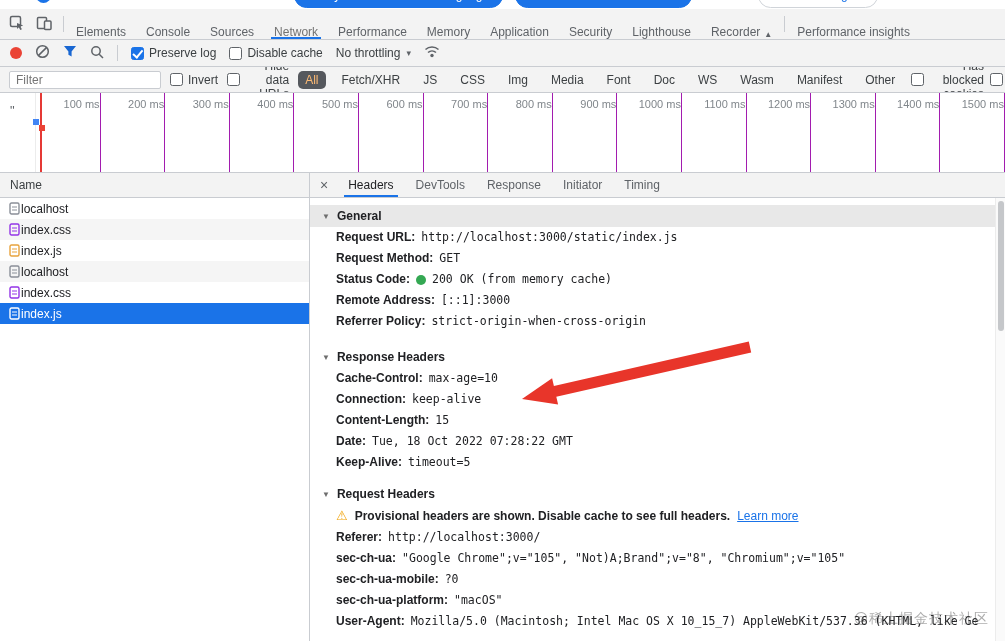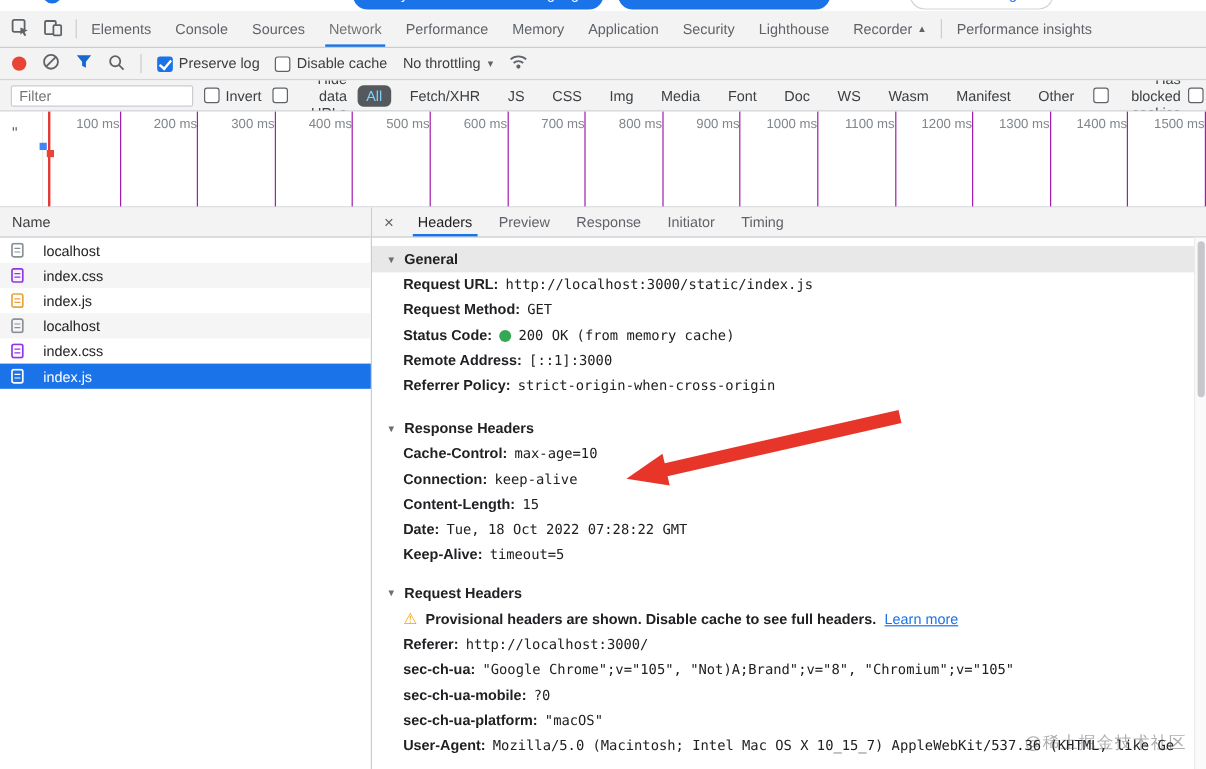--- a/index.html
+++ b/index.html
@@ -16,21 +16,21 @@
   .banner-msg { font-size:12.5px; color:#202124; }
   .banner-btn { height:25px; border-radius:13px; border:1px solid #1a73e8; background:#1a73e8; color:#fff;
     font-size:12px; padding:0 13px; font-family:inherit; }
   .banner-btn.b1 { margin-left:26px; }
   .banner-btn.b2 { margin-left:12px; }
   .banner-btn.secondary { background:#fff; color:#1a73e8; border:1px solid #d0d4d9; margin-left:66px; }
   
   .tabbar { height:31px; background:#f3f3f3; border-bottom:1px solid #c9ccd1; display:flex; align-items:stretch; }
   .tb-icons { display:flex; align-items:center; gap:11px; padding:0 9px; }
   .vdiv { width:1px; background:#c9ccd1; margin:7px 2px; }
-  .tab { display:flex; align-items:center; padding:0 10px; color:#5f6368; white-space:nowrap; position:relative; cursor:default; }
+  .tab { display:flex; align-items:flex-end; padding:0 10px; color:#5f6368; white-space:nowrap; position:relative; cursor:default; }
   .tab.active { color:#737373; }
   .tab.active::after { content:""; position:absolute; left:7px; right:7px; bottom:0; height:2.5px; background:#1a73e8; }
   .tab-badge { font-size:8px; color:#5f6368; margin-left:4px; }
   
   .net-toolbar { height:27px; background:#f3f3f3; border-bottom:1px solid #c9ccd1;
     display:flex; align-items:center; gap:13px; padding:0 10px; color:#3c4043; }
   .record-dot { width:12px; height:12px; border-radius:50%; background:#ea4335; }
   .tool-vdiv { width:1px; height:16px; background:#c9ccd1; }
   .check-row { display:flex; align-items:center; gap:5px;text-align:right; }
   .cbox { width:13px; height:13px; border:1.6px solid #5f6368; border-radius:2.5px; background:#fff; position:relative; flex:none; }
@@ -38,39 +38,39 @@
   .cbox.checked::after { content:""; position:absolute; left:3.1px; top:0.4px; width:4px; height:7.5px;
     border:solid #fff; border-width:0 2px 2px 0; transform:rotate(40deg); }
   .select { display:flex; align-items:center; gap:6px; }
   .caret { font-size:9px; color:#5f6368; }
   
   .filter-bar { height:26px; background:#f3f3f3; border-bottom:1px solid #c9ccd1;
     display:flex; align-items:center; gap:9px; padding:0 9px; color:#3c4043; overflow:hidden; }
   .filter-input { width:152px; height:18px; border:1px solid #c9ccd1; border-radius:2px; background:#fff;
     padding:0 6px; font-family:inherit; font-size:12px; color:#202124; }
   .pill { padding:2px 7px; border-radius:5px; white-space:nowrap; }
-  .pill.active { background:#55585d; color:#7dd3fc; }
+  .pill.active { background:#55585d; color:#fdba74; }
   .right-group { margin-left:auto; display:flex; align-items:center; gap:6px; }
   .cut-cb { margin-right:-7px; }
   
   .overview { height:80px; border-bottom:1px solid #c9ccd1; display:flex; position:relative; background:#fff; }
   .tl-spacer { width:36px; border-right:1px solid #ececec; flex:none; }
   .tl-cell { width:64.6px; flex:none; border-right:1px solid #a21caf; font-size:11px; color:#80868b;
     text-align:right; padding-top:5px; white-space:nowrap; }
   .red-line { position:absolute; left:40px; top:0; bottom:0; width:1.5px; background:#e53935; }
   .wf-marker { position:absolute; left:33px; top:26px; width:14px; height:14px; }
   .wf-marker .b { position:absolute; left:0; top:0; width:6px; height:6px; background:#4285f4; }
   .wf-marker .r { position:absolute; left:6px; top:6px; width:6px; height:6px; background:#ea4335; }
   .stray-quote { position:absolute; left:10px; top:10px; color:#5f6368; font-size:13px; }
   
   .main { display:flex; height:468px; position:relative; background:#fff; }
   .requests { width:310px; flex:none; border-right:1px solid #c9ccd1; display:flex; flex-direction:column; }
   .panel-head { height:25px; flex:none; background:#f3f3f3; border-bottom:1px solid #c9ccd1;
     display:flex; align-items:center; padding:0 10px; color:#3c4043; }
-  .req-row { height:21px; flex:none; display:flex; align-items:center; gap:16px; padding:0 9px; white-space:nowrap; }
+  .req-row { height:21px; flex:none; display:flex; align-items:center; gap:1px; padding:0 9px; white-space:nowrap; }
   .req-row.shaded { background:#f5f5f5; }
   .req-row.selected { background:#1a73e8; color:#fff; }
   .file-ic { flex:none; }
   .ic-doc { color:#8a8f98; } .ic-css { color:#9334e6; } .ic-js { color:#e8a33d; }
   .req-row.selected .file-ic { color:#fff; }
   
   .details { flex:1; position:relative; overflow:hidden; }
   .details-tabs { height:25px; background:#f3f3f3; border-bottom:1px solid #c9ccd1;
     display:flex; align-items:stretch; color:#5f6368; }
   .close-x { display:flex; align-items:center; padding:0 9px 0 10px; font-size:14px; }
@@ -312,21 +312,21 @@
             <line x1="3" y1="8" x2="8" y2="8" stroke="currentColor"></line>
           </svg>
         <span>index.js</span>
       </div>
     </div>
 
     <div class="details">
       <div class="details-tabs">
         <span class="close-x">×</span>
         <div class="dtab active">Headers</div>
-        <div class="dtab">Preview</div>
+        <div class="dtab">DevTools</div>
         <div class="dtab">Response</div>
         <div class="dtab">Initiator</div>
         <div class="dtab">Timing</div>
       </div>
 
       <div class="details-body">
 
         <div class="sec-head gray mt7">
           <span class="disclosure">▼</span>
           <span>General</span>

